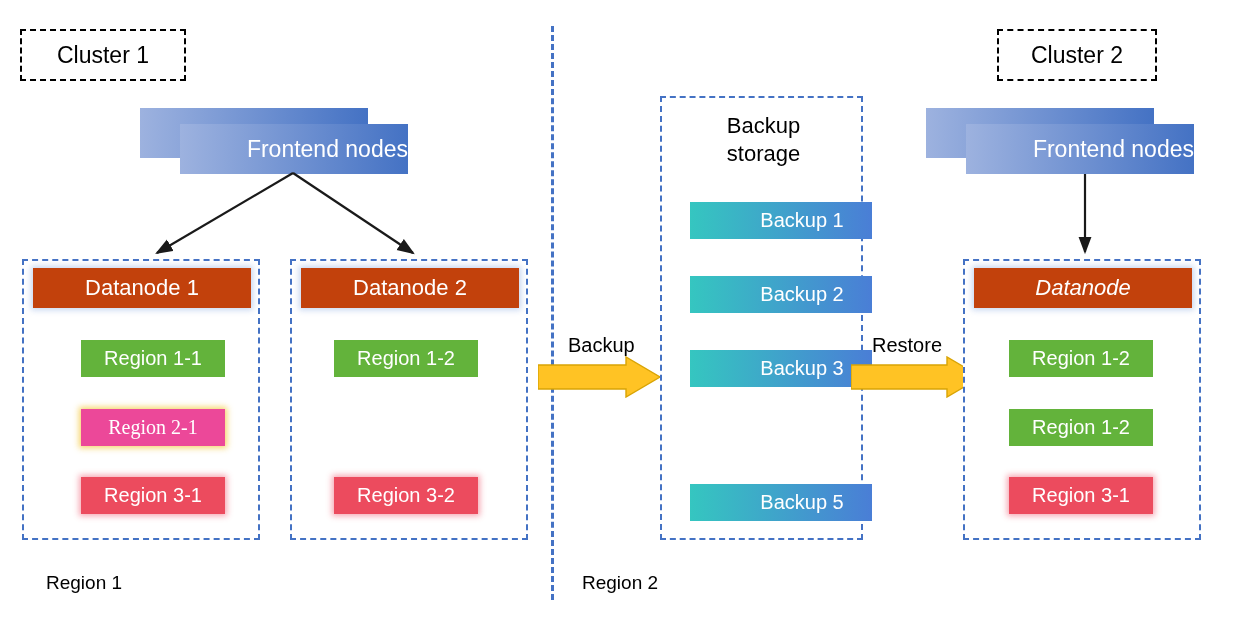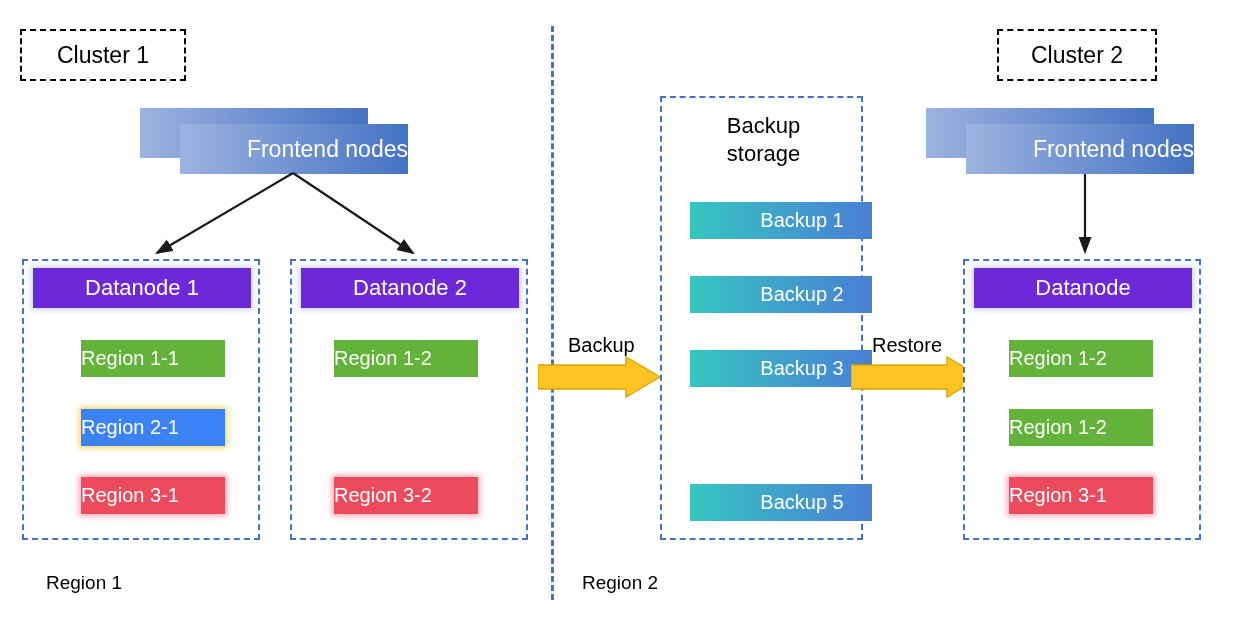--- a/index.html
+++ b/index.html
@@ -48,41 +48,41 @@
 
   
   .node-box {
     position: absolute;
     border: 2px dashed #4472C4;
     box-sizing: border-box;
     background: #ffffff;
   }
   .node-header {
     position: absolute;
-    background: #6d28d9;
+    background: #c2410c;
     color: #ffffff;
     display: flex;
     align-items: center;
     justify-content: center;
     font-size: 22px;
     box-shadow: 0 0 6px 2px rgba(180,200,235,0.75);
     white-space: nowrap;
   }
   .region {
     position: absolute;
     display: flex;
     align-items: center;
-    justify-content: flex-start;
+    justify-content: center;
     color: #ffffff;
     font-size: 20px;
     white-space: nowrap;
   }
   .region.green  { background: #63B githubfallback; }
   .region.green  { background: #63B33B; }
-  .region.yellow { background: #3b82f6; box-shadow: 0 0 6px 2px rgba(245,205,80,0.85); }
+  .region.yellow { background: #ec4899; box-shadow: 0 0 6px 2px rgba(245,205,80,0.85); font-family: Liberation Serif, serif; }
   .region.red    { background: #EC4B5E; box-shadow: 0 0 6px 2px rgba(244,150,165,0.85); }
 
   
   .storage-box {
     position: absolute;
     border: 2px dashed #4472C4;
     box-sizing: border-box;
     background: #ffffff;
   }
   .storage-title {
@@ -227,21 +227,21 @@
   <svg class="connector" style="left:1070px; top:172px;" width="30" height="90" viewBox="0 0 30 90">
     <defs>
       <marker id="arrowhead-black-2" markerWidth="9" markerHeight="9" refX="7" refY="3" orient="auto" markerUnits="strokeWidth">
         <path d="M0,0 L8,3 L0,6 z" fill="#1A1A1A"></path>
       </marker>
     </defs>
     <line x1="15" y1="2" x2="15" y2="80" stroke="#1A1A1A" stroke-width="2.2" marker-end="url(#arrowhead-black-2)"></line>
   </svg>
 
   <div class="node-box" style="left:963px; top:259px; width:238px; height:281px;">
-    <div class="node-header" style="left:9px; top:7px; width:218px; height:40px;">
+    <div class="node-header" style="left:9px; top:7px; width:218px; height:40px;font-style:italic;">
       <span>Datanode</span>
     </div>
     <div class="region green" style="left:44px; top:79px; width:144px; height:37px;">
       <span>Region 1-2</span>
     </div>
     <div class="region green" style="left:44px; top:148px; width:144px; height:37px;">
       <span>Region 1-2</span>
     </div>
     <div class="region red" style="left:44px; top:216px; width:144px; height:37px;">
       <span>Region 3-1</span>

